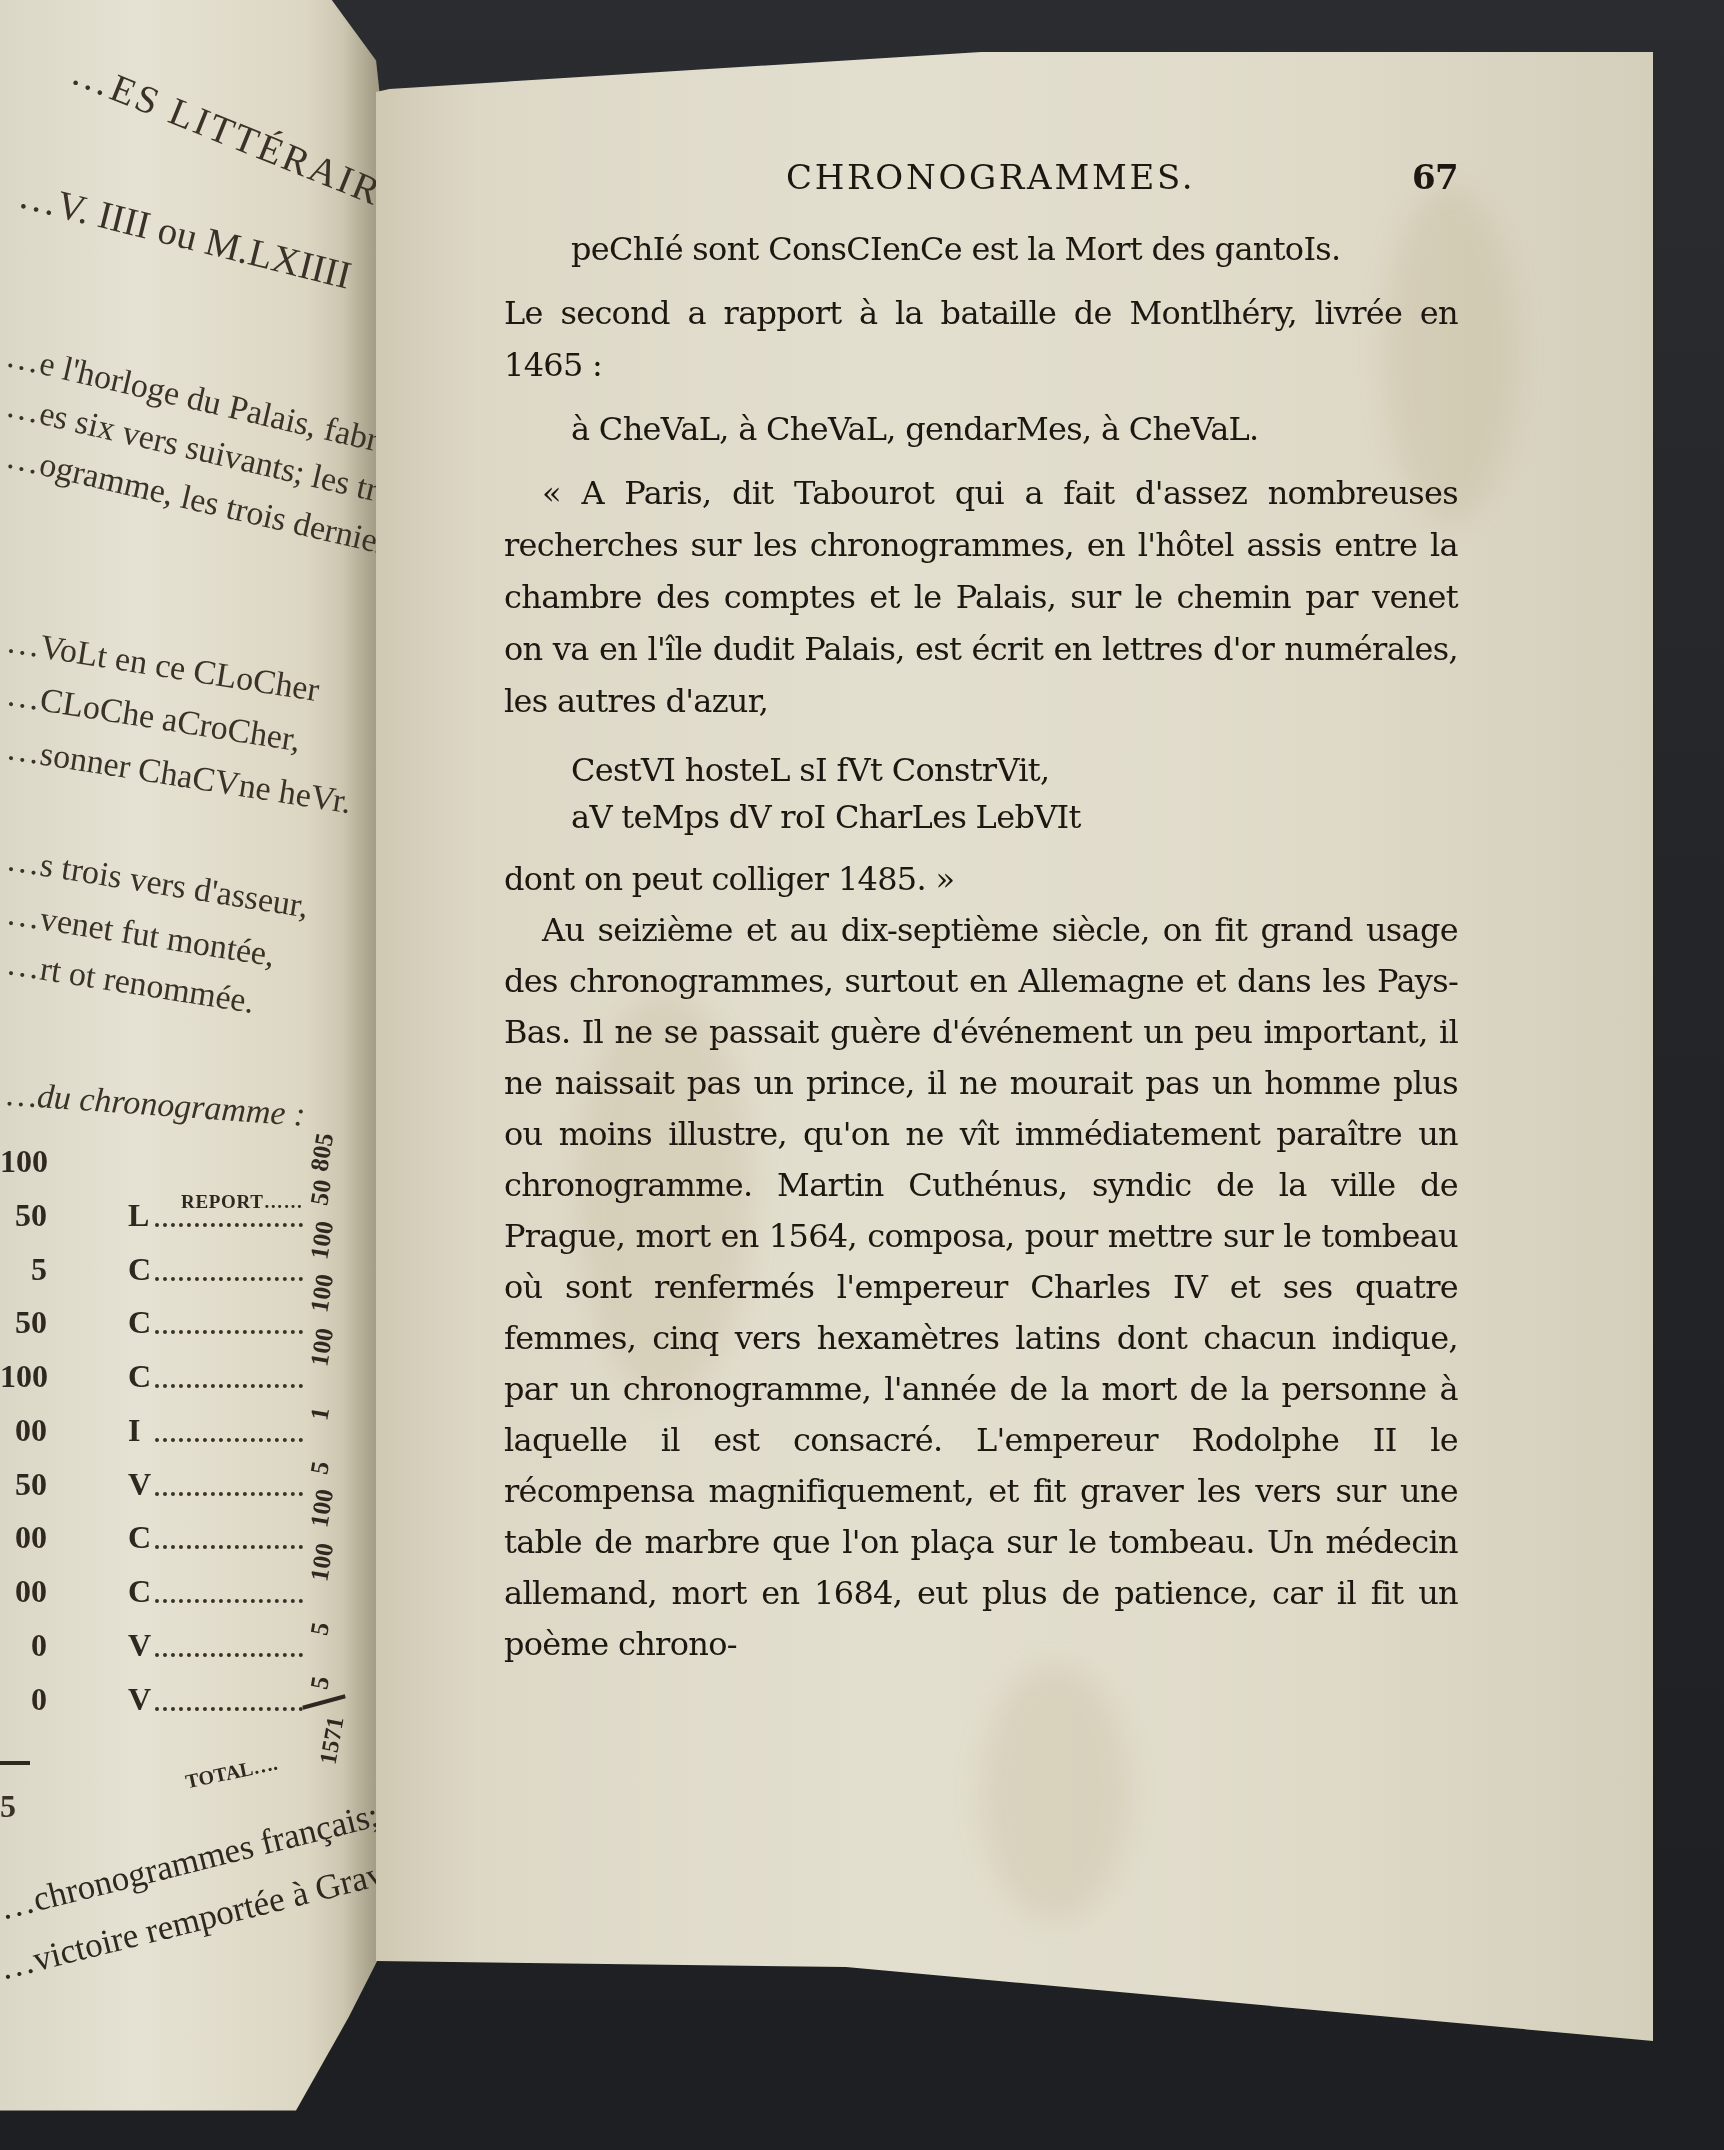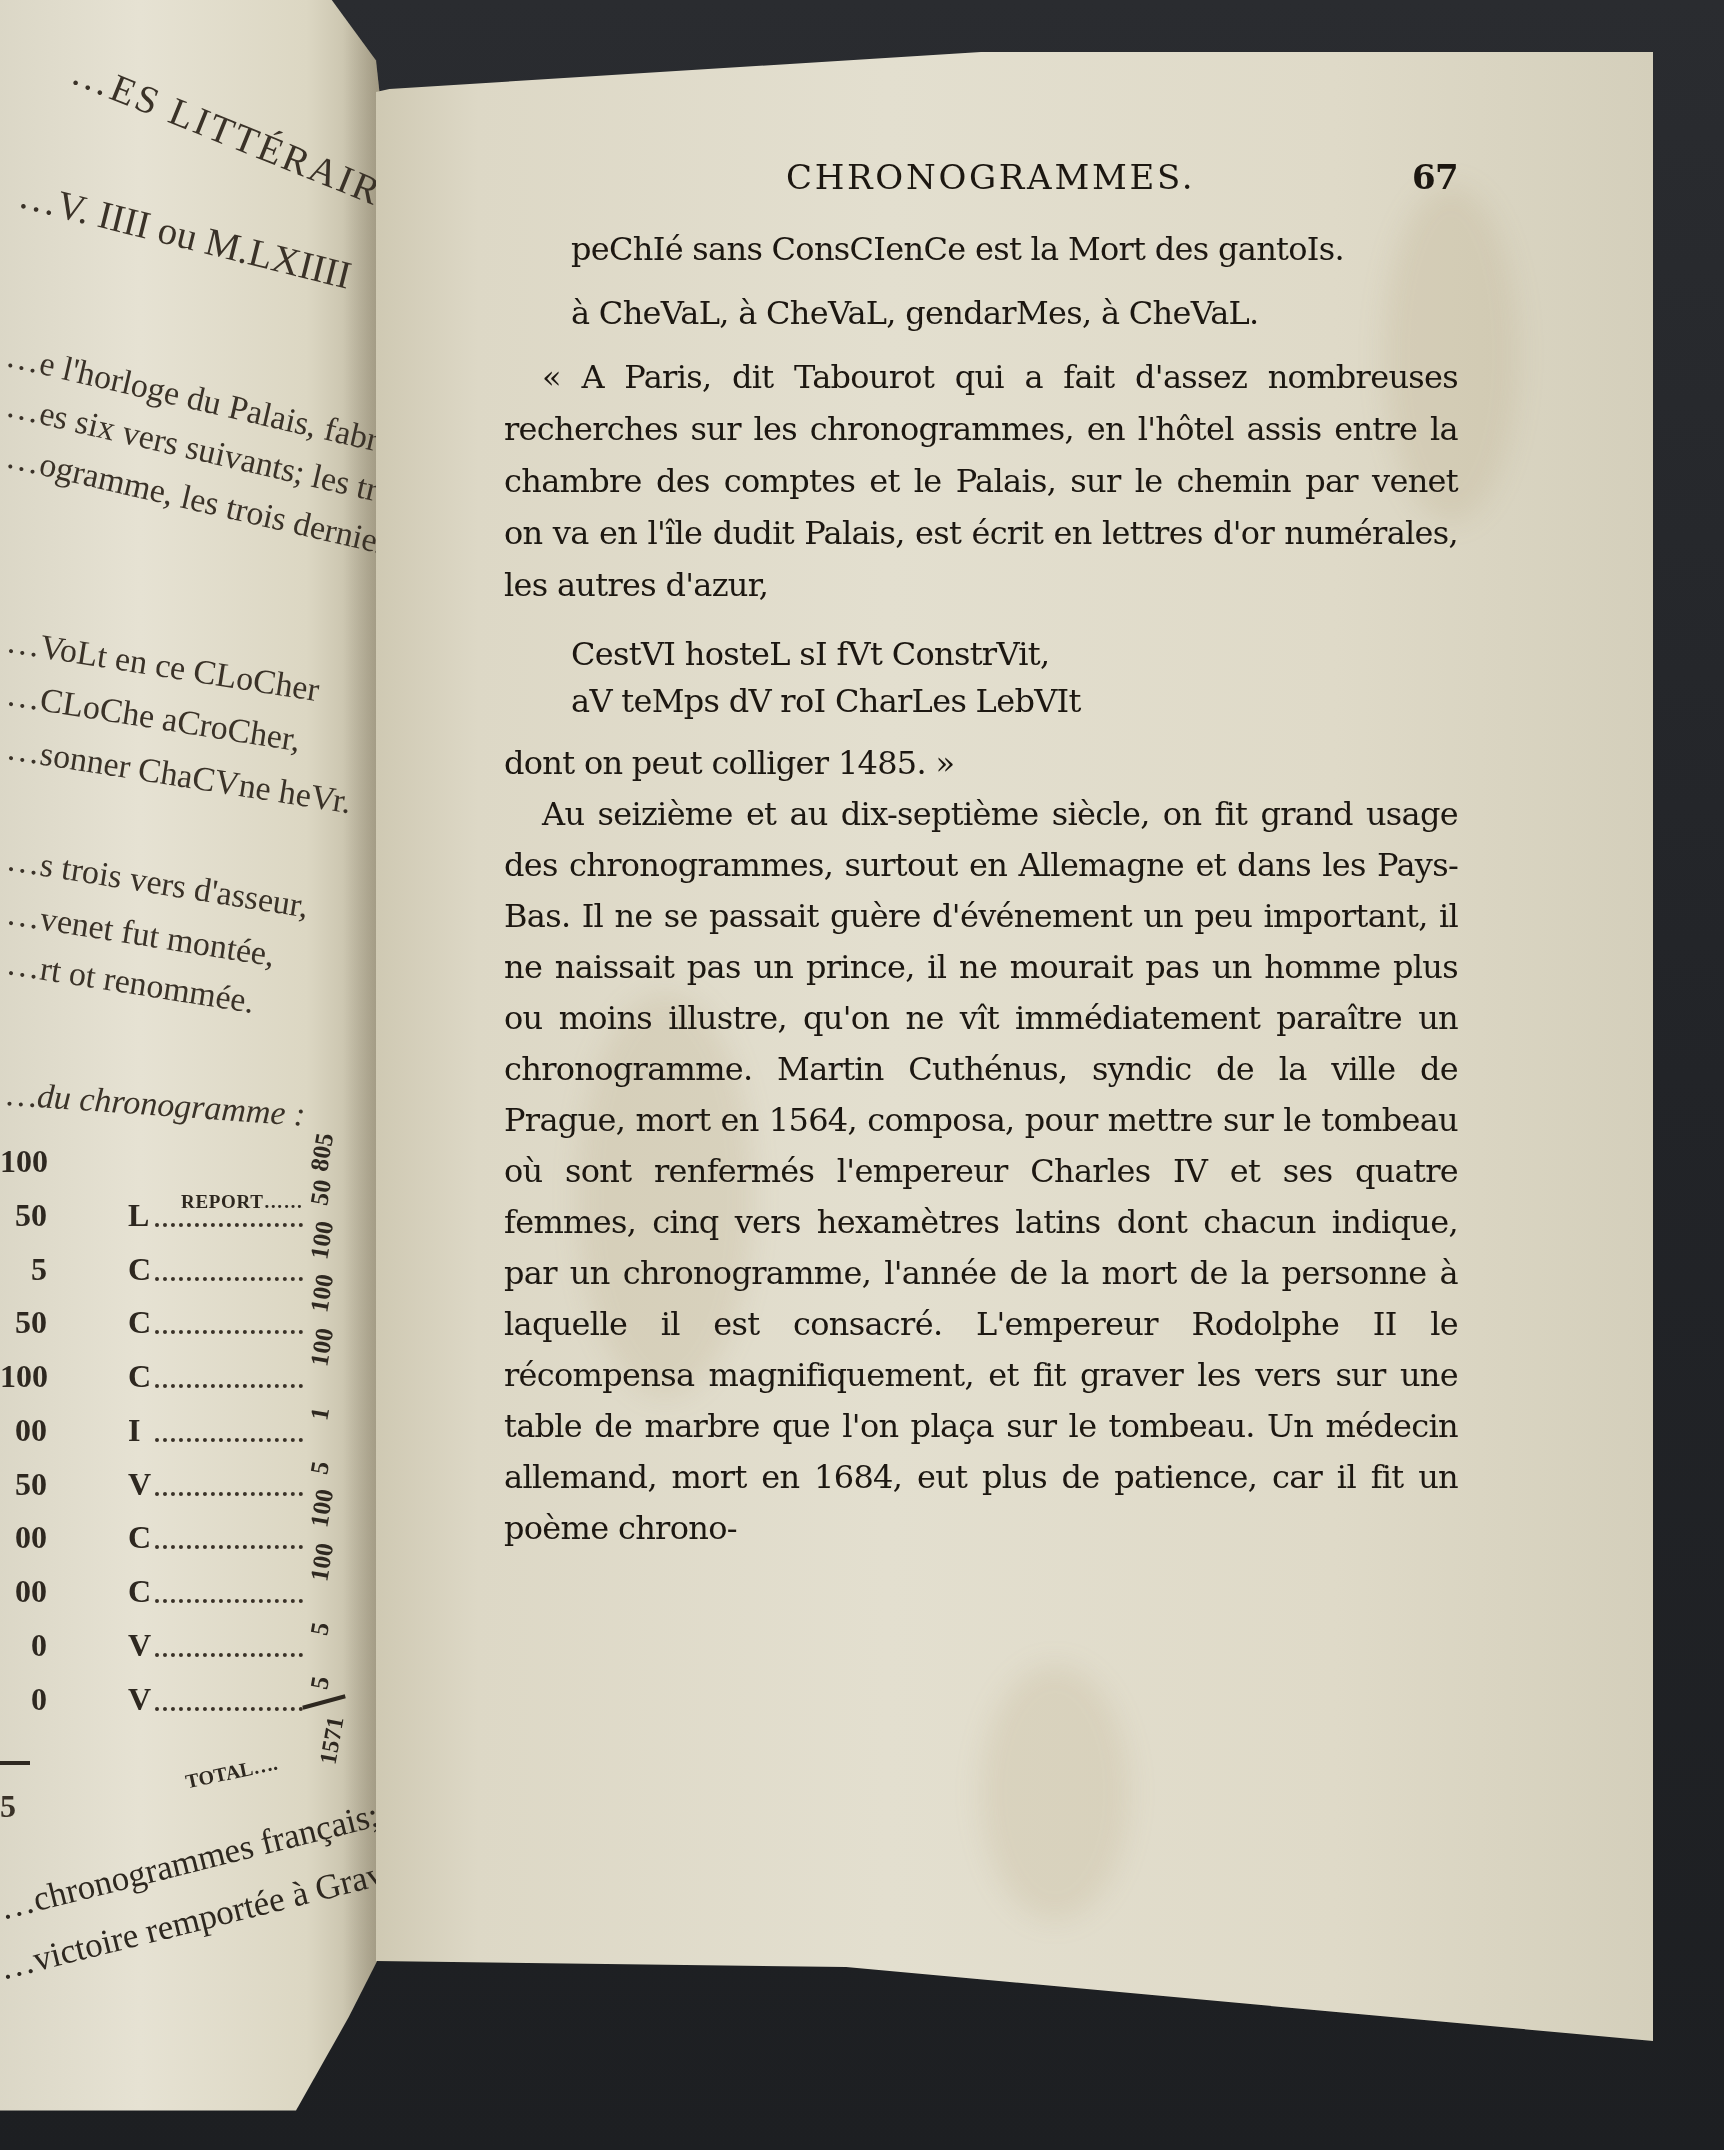--- a/index.html
+++ b/index.html
@@ -171,23 +171,24 @@
   <div class="stain" style="left:1008px; top:134px; width:134px; height:336px;"></div>
 </div>
 
 <div class="text-block">
   <div class="running-head">
     <span class="running-title">CHRONOGRAMMES.</span>
     <span class="page-number">67</span>
   </div>
 
   <div class="verse">
-    <span class="verse-line">peChIé sans ConsCIenCe est la Mort des gantoIs.</span>
-  </div>
-
+    <span class="verse-line">peChIé sont ConsCIenCe est la Mort des gantoIs.</span>
+  </div>
+
+  <p class="para">Le second a rapport à la bataille de Montlhéry, livrée en 1465 :</p>
   <div class="verse">
     <span class="verse-line">à CheVaL, à CheVaL, gendarMes, à CheVaL.</span>
   </div>
 
   <p class="para indent">« A Paris, dit Tabourot qui a fait d'assez nombreuses recherches sur les chronogrammes, en l'hôtel assis entre la chambre des comptes et le Palais, sur le chemin par venet on va en l'île dudit Palais, est écrit en lettres d'or numérales, les autres d'azur,</p>
   <div class="verse" style="margin-top:20px; line-height:47px;">
     <span class="verse-line">CestVI hosteL sI fVt ConstrVit,</span>
     <span class="verse-line">aV teMps dV roI CharLes LebVIt</span>
   </div>
 

